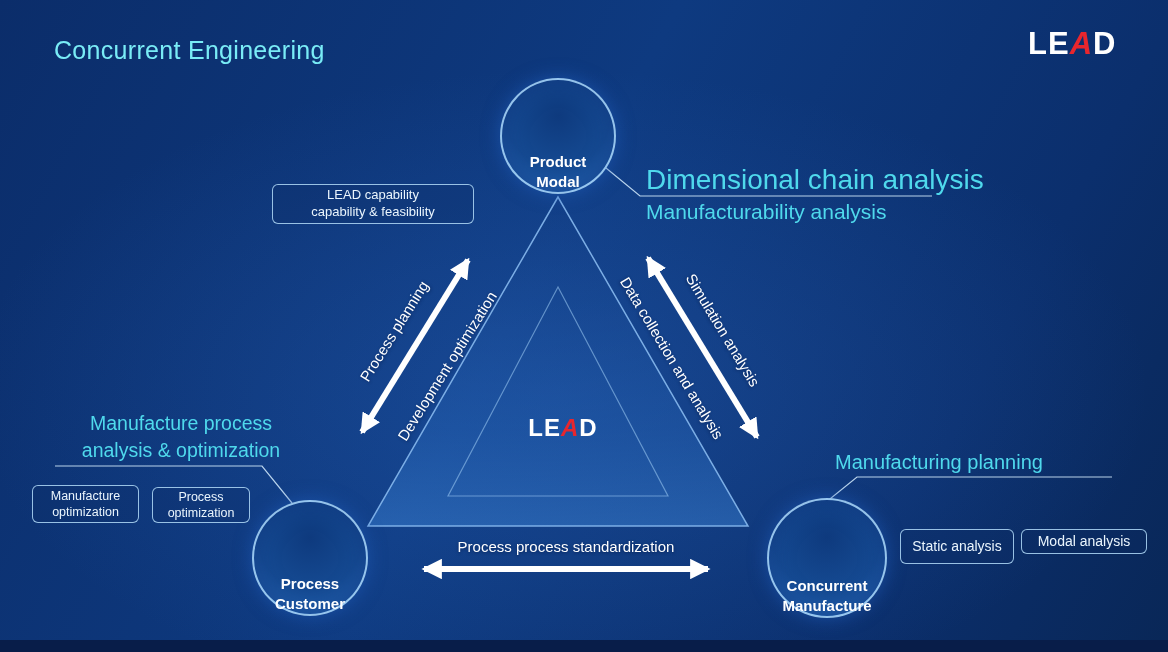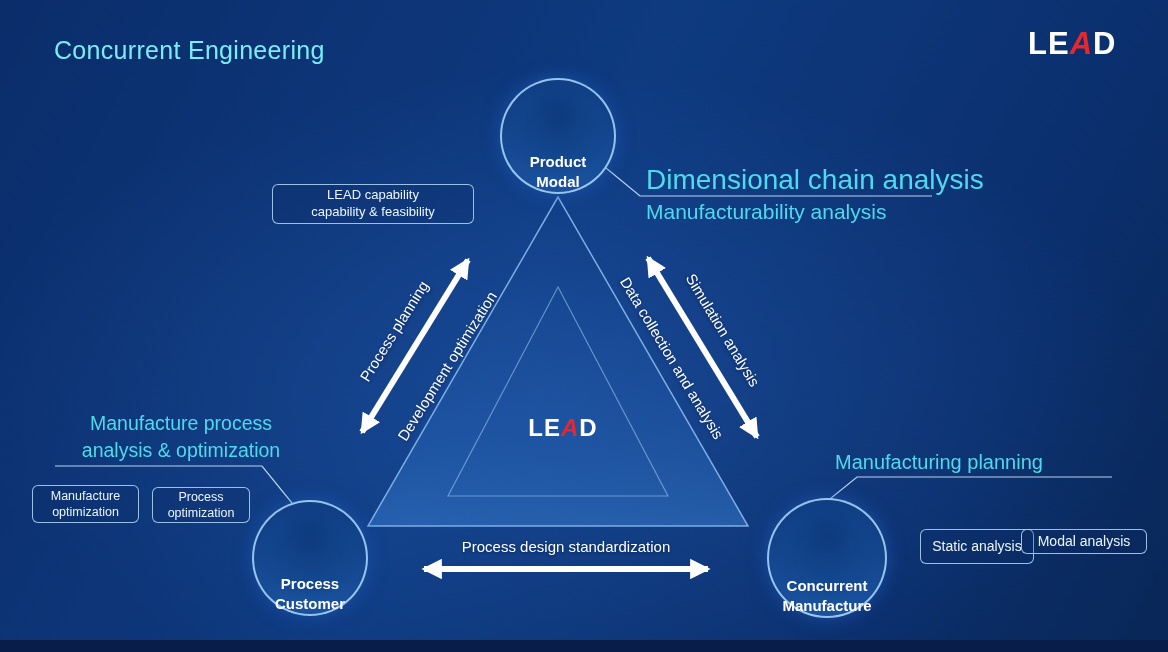--- a/index.html
+++ b/index.html
@@ -133,30 +133,30 @@
   <div class="tagbox" style="left:32px;top:485px;width:107px;height:38px;font-size:12.5px">
     <span>Manufacture</span>
     <span>optimization</span>
   </div>
 
   <div class="tagbox" style="left:152px;top:487px;width:98px;height:36px;font-size:12.5px">
     <span>Process</span>
     <span>optimization</span>
   </div>
 
-  <div class="tagbox" style="left:920px;top:529px;width:114px;height:35px;font-size:14px">
+  <div class="tagbox" style="left:900px;top:529px;width:114px;height:35px;font-size:14px">
     <span>Static analysis</span>
   </div>
 
   <div class="tagbox" style="left:1021px;top:529px;width:126px;height:25px;font-size:14px">
     <span>Modal analysis</span>
   </div>
 
   <div class="arrow-label" style="left:394px;top:331px;transform:translate(-50%,-50%) rotate(-58deg)">Process planning</div>
   <div class="arrow-label" style="left:447px;top:366px;transform:translate(-50%,-50%) rotate(-58deg)">Development optimization</div>
 
   <div class="arrow-label" style="left:723px;top:330px;transform:translate(-50%,-50%) rotate(59deg)">Simulation analysis</div>
   <div class="arrow-label" style="left:672px;top:358px;transform:translate(-50%,-50%) rotate(59deg)">Data collection and analysis</div>
 
-  <div class="arrow-label" style="left:566px;top:546px;transform:translate(-50%,-50%)">Process design standardization</div>
+  <div class="arrow-label" style="left:566px;top:546px;transform:translate(-50%,-50%)">Process process standardization</div>
 
   <div class="bottom-strip"></div>
 </div>
 
 </body></html>

